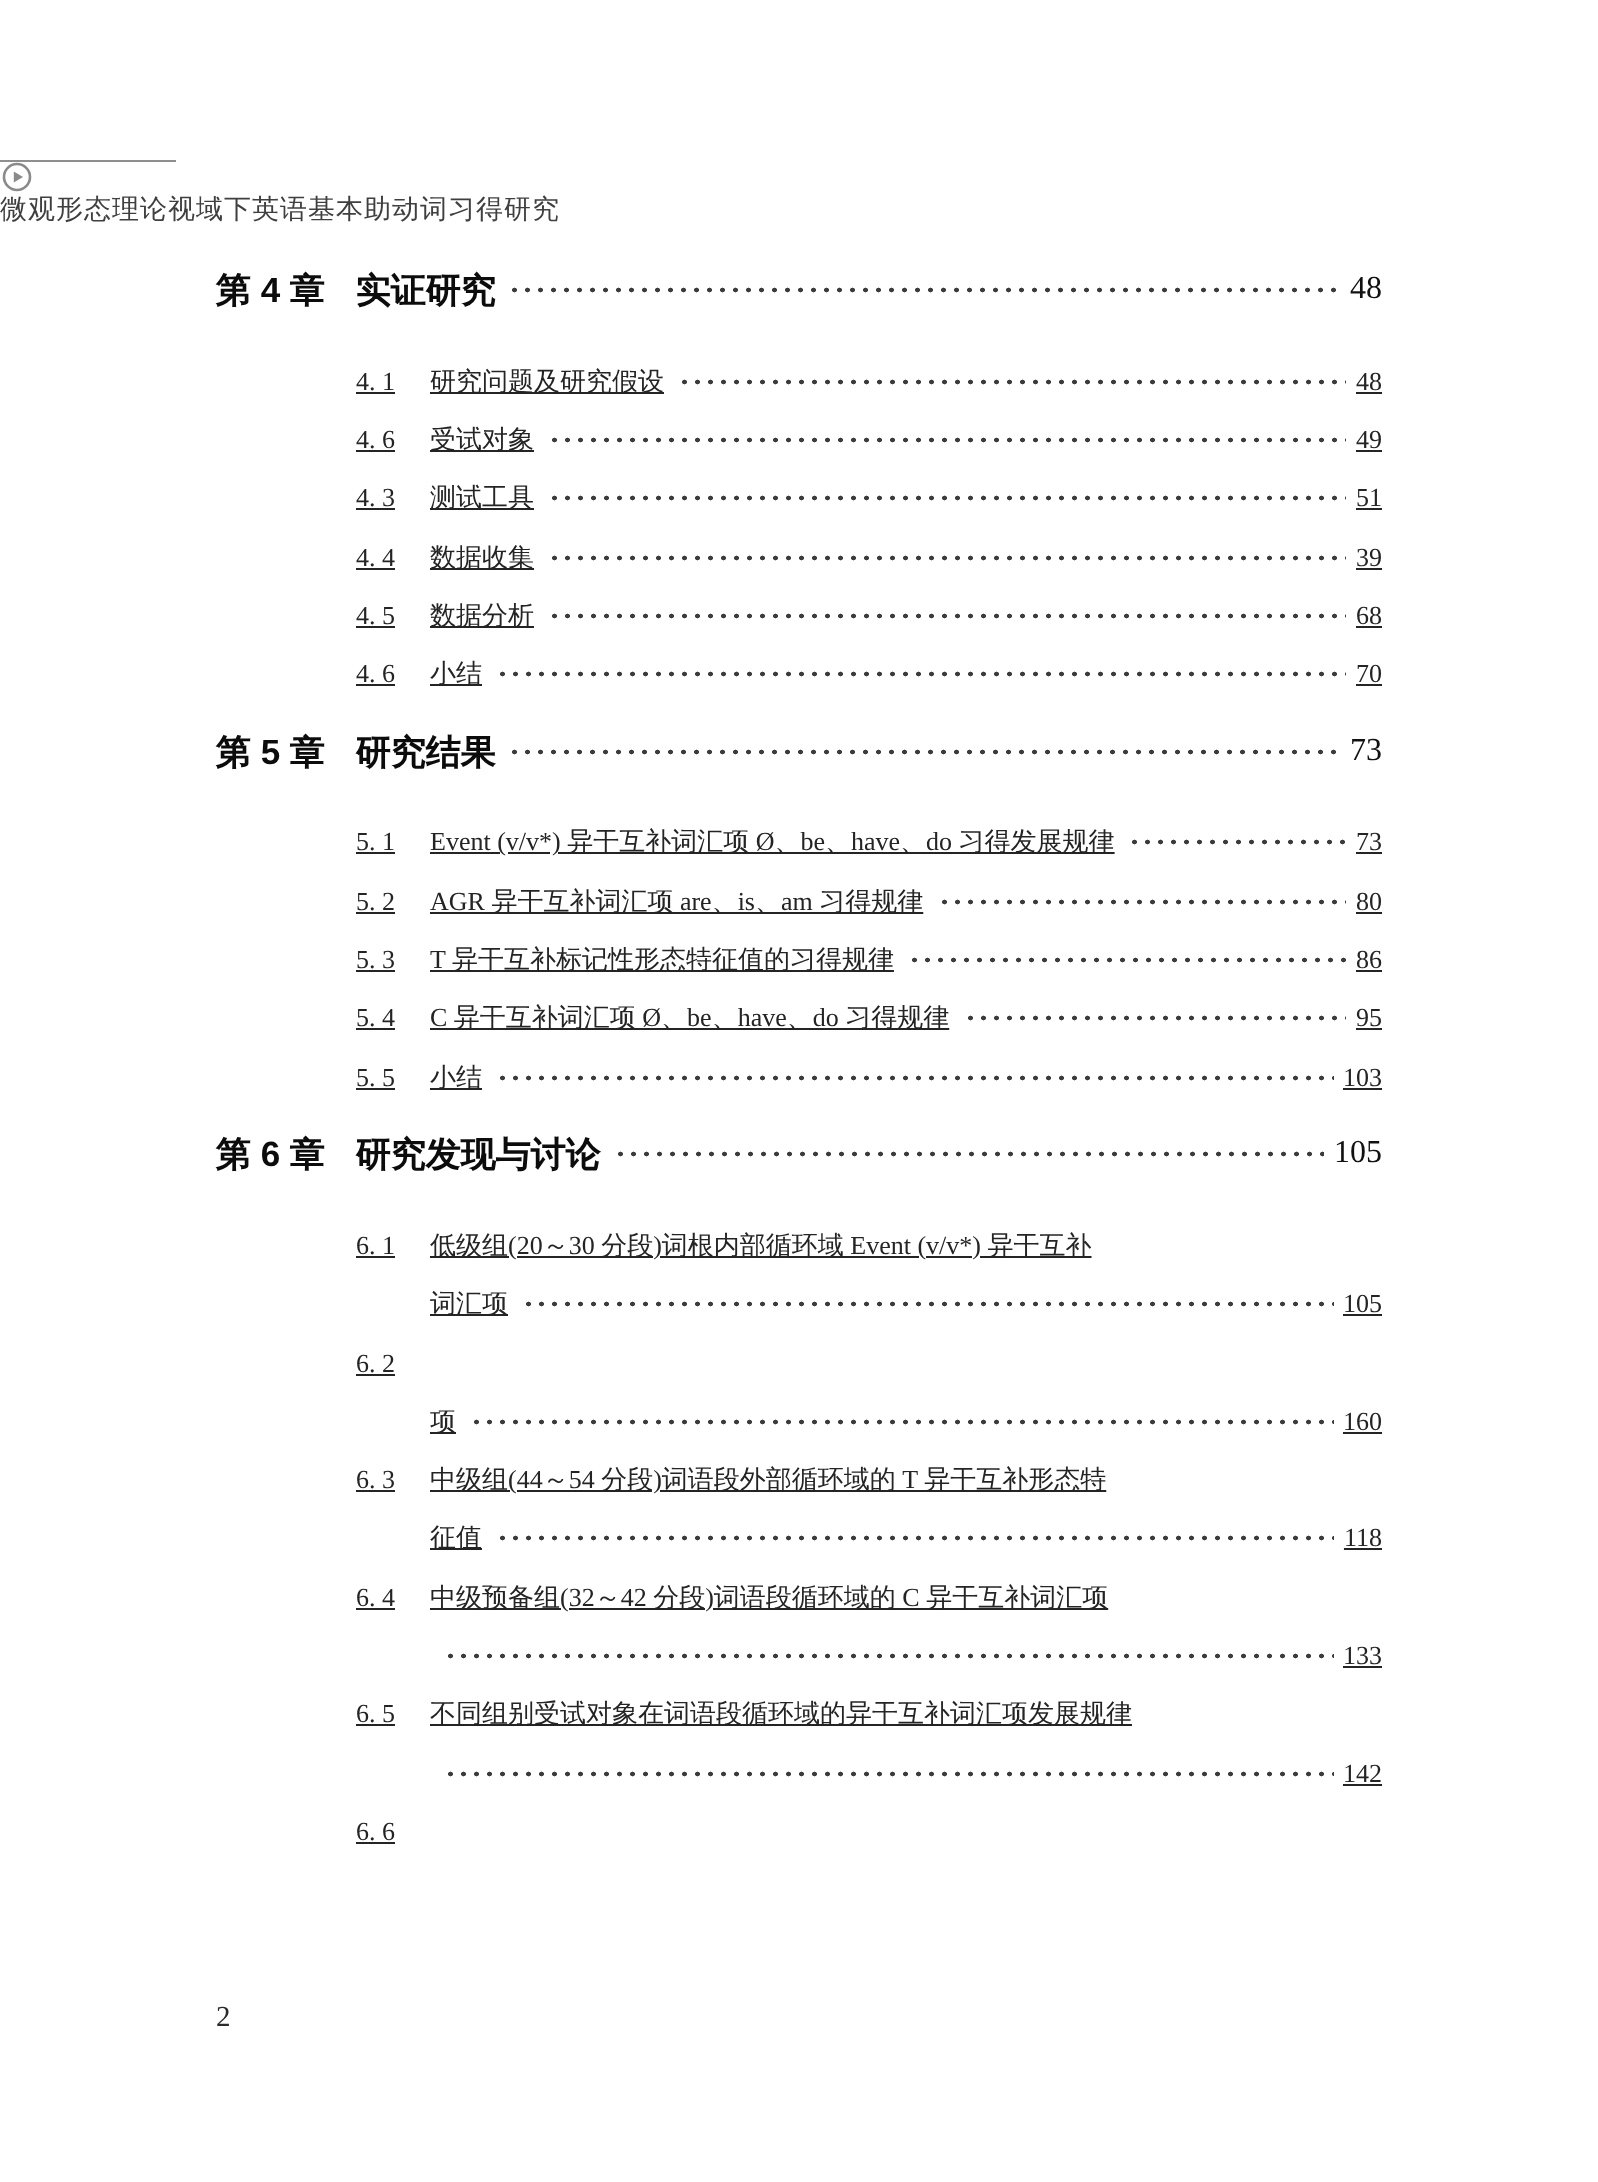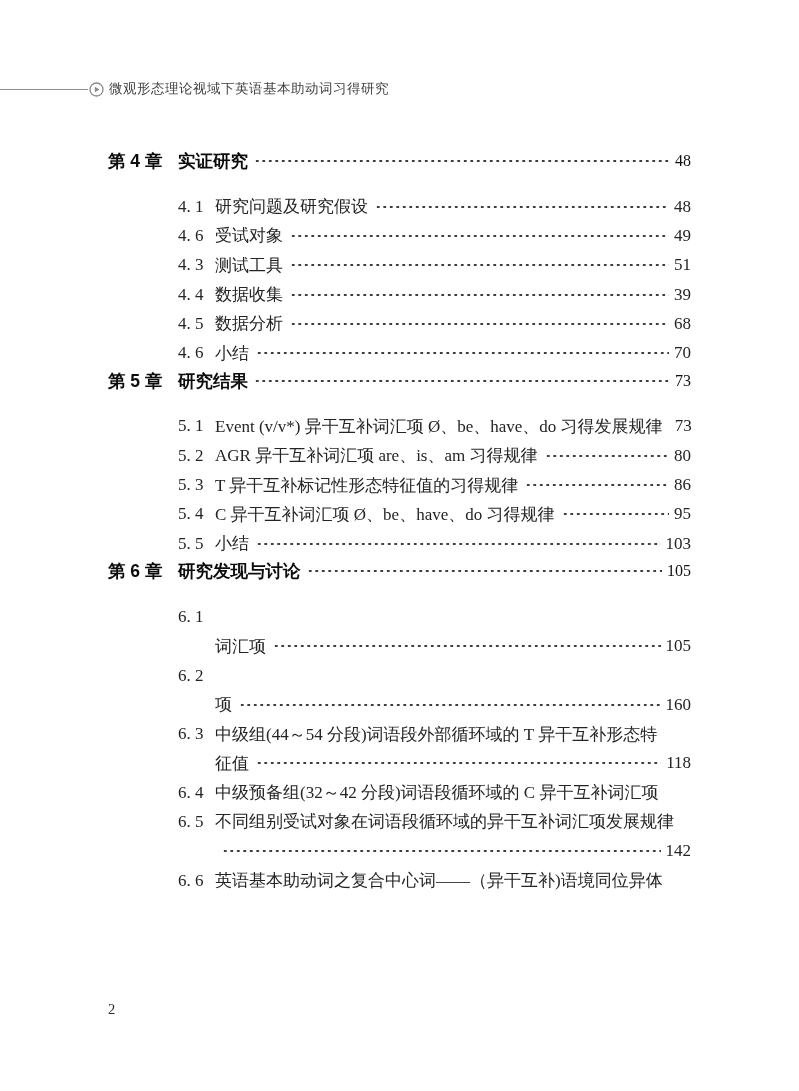--- a/index.html
+++ b/index.html
@@ -7,39 +7,39 @@
     position:relative;
     width:799px;height:1091px;
     background:#ffffff;
     overflow:hidden;
     font-family:"Liberation Serif","DejaVu Serif",serif;
     color:#242424;
   }
   
   .running-head{
     position:absolute;top:80px;left:0;right:0;
-    display:flex;align-items:center;height:18px;
+    display:flex;align-items:flex-start;height:18px;flex-direction:column;
   }
   .head-rule{width:88px;height:1px;background:#8f8f8f;flex:none;}
   .head-icon{flex:none;display:flex;margin:0 5px 0 1px;}
   .head-title{
     font-family:"Liberation Sans","DejaVu Sans",sans-serif;
     font-size:13.5px;color:#3f3f3f;letter-spacing:0.5px;white-space:nowrap;
   }
   
   .toc{position:absolute;top:134px;left:108px;width:583px;}
   .ch-row{
     display:flex;align-items:center;height:22px;
     font-family:"Liberation Sans","DejaVu Sans",sans-serif;
-    font-weight:bold;font-size:17.5px;color:#0c0c0c;margin-top:16px;
-  }
-  .ch-row.later{margin-top:2px;}
+    font-weight:bold;font-size:17.5px;color:#0c0c0c;
+  }
+  .ch-row.later{margin-top:13px;}
   .ch-label{width:70px;flex:none;white-space:nowrap;}
   .ch-title{flex:none;white-space:nowrap;}
-  .items{margin:20px 0 0 70px;font-size:17px;}
+  .items{margin:20px 0 0 70px;font-size:13px;text-decoration:underline;}
   .item-row{display:flex;align-items:center;height:29.3px;}
   .num{width:37px;flex:none;white-space:nowrap;}
   .ititle{flex:none;white-space:nowrap;}
   .cont{flex:none;white-space:nowrap;margin-left:37px;}
   .leader{
     flex:1 1 0;min-width:0;height:100%;
     margin:0 5px 0 7px;
     background-image:radial-gradient(circle,#3c3c3c 1.05px,rgba(0,0,0,0) 1.35px);
     background-size:6.5px 8px;
     background-repeat:repeat-x;
@@ -155,20 +155,21 @@
 
     <div class="ch-row later">
       <span class="ch-label">第 6 章</span>
       <span class="ch-title">研究发现与讨论</span>
       <span class="leader"></span>
       <span class="pageref">105</span>
     </div>
     <div class="items">
       <div class="item-row">
         <span class="num">6. 1</span>
+        <span class="ititle">低级组(20～30 分段)词根内部循环域 Event (v/v*) 异干互补</span>
       </div>
       <div class="item-row">
         <span class="cont">词汇项</span>
         <span class="leader"></span>
         <span class="pageref">105</span>
       </div>
       <div class="item-row">
         <span class="num">6. 2</span>
       </div>
       <div class="item-row">
@@ -183,31 +184,35 @@
       <div class="item-row">
         <span class="cont">征值</span>
         <span class="leader"></span>
         <span class="pageref">118</span>
       </div>
       <div class="item-row">
         <span class="num">6. 4</span>
         <span class="ititle">中级预备组(32～42 分段)词语段循环域的 C 异干互补词汇项</span>
       </div>
       <div class="item-row">
+        <span class="cont"></span>
+        <span class="leader"></span>
+        <span class="pageref">133</span>
+      </div>
+      <div class="item-row">
         <span class="num">6. 5</span>
         <span class="ititle">不同组别受试对象在词语段循环域的异干互补词汇项发展规律</span>
       </div>
       <div class="item-row">
         <span class="cont"></span>
         <span class="leader"></span>
         <span class="pageref">142</span>
       </div>
       <div class="item-row">
         <span class="num">6. 6</span>
-        <span class="ititle">英语基本助动词之复合中心词——（异干互补)语境同位异体</span>
       </div>
     </div>
 
   </div>
 
   <div class="folio">2</div>
 
 </div>
 
 </body></html>

